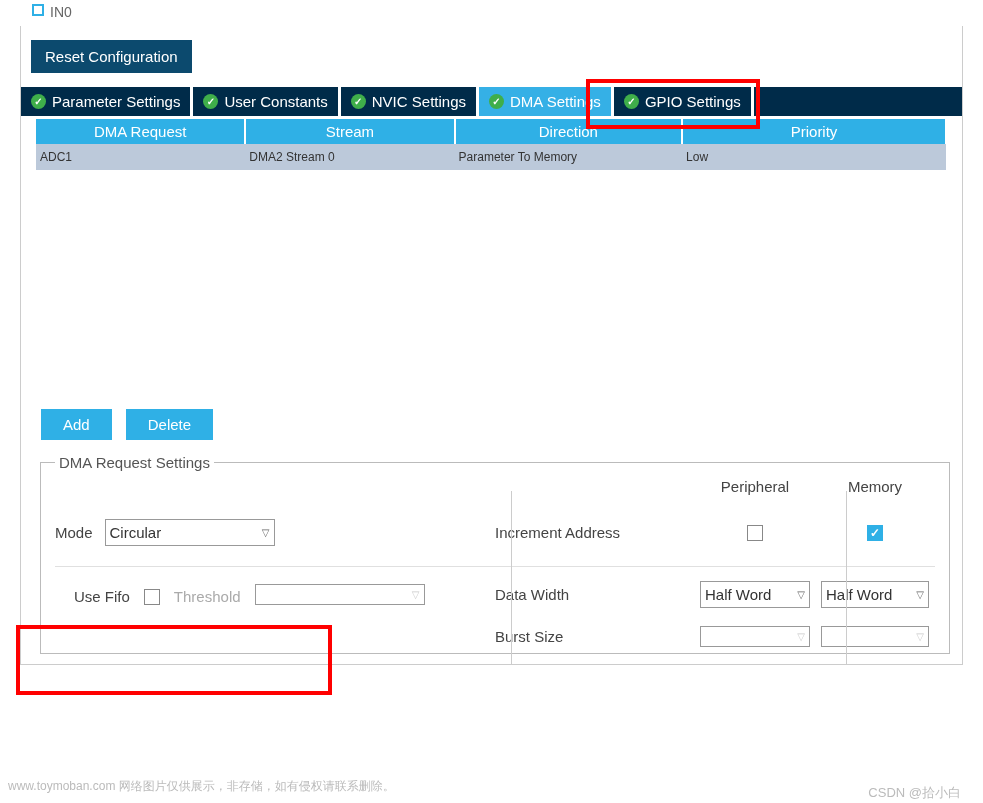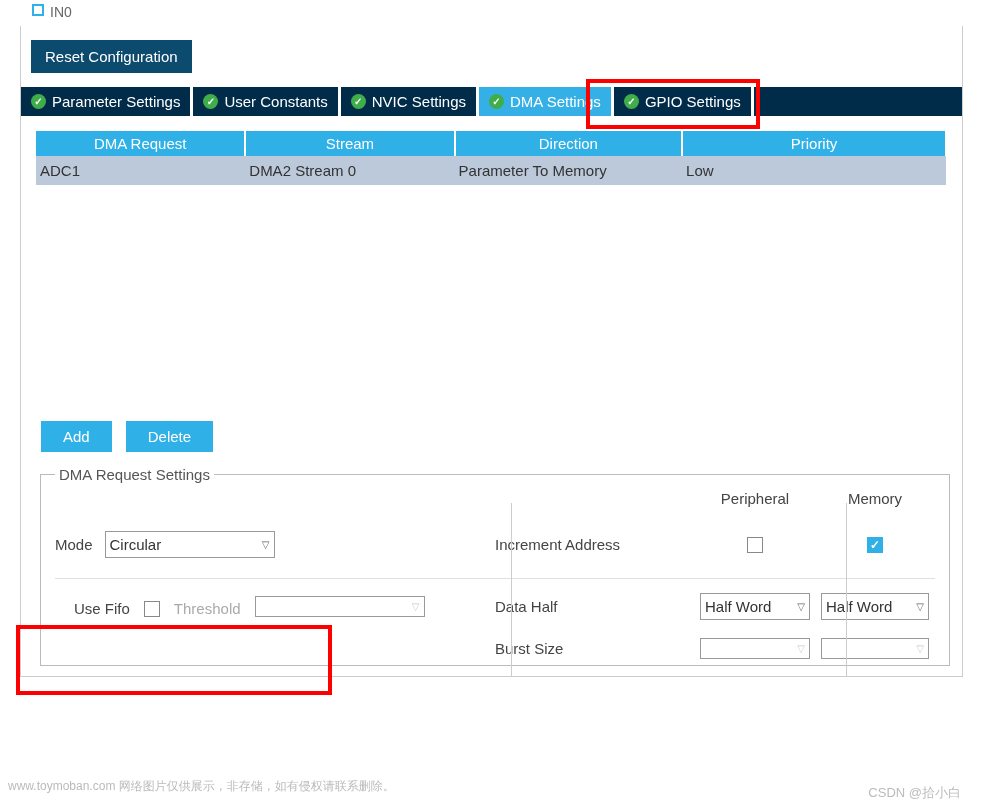--- a/index.html
+++ b/index.html
@@ -7,24 +7,24 @@
 .window { border: 1px solid #ccc; border-top:none; margin:0 20px; }
 .config-header { background: #404040; color: #fff; text-align: center; padding: 5px; font-size: 15px; }
 .topbar { padding: 14px 0 14px 10px; }
 .reset-btn { background: #0c4a6e; color: #fff; border: none; padding: 8px 14px; font-size: 15px; cursor:pointer; }
 .tabs { display: flex; background: #002b49; align-items: stretch; }
 .tab { display: flex; align-items: center; gap:6px; color: #fff; padding: 6px 10px; font-size: 15px; cursor:pointer; border-right:3px solid #fff; position:relative; }
 .tab.selected { background: #35b0e6; }
 .check-icon { width: 15px; height: 15px; border-radius: 50%; background: #3fae4a; display:inline-flex; align-items:center; justify-content:center; color:#fff; font-size:10px; font-weight:bold; }
 .highlight-red { position:absolute; border:4px solid #ff0000; pointer-events:none; }
 .hl-tab { left:565px; top:-8px; width:174px; height:50px; }
-.inner { padding:15px 15px 10px 15px; }
+.inner { padding:3px 15px 10px 15px; }
 .tbl { width:100%; border-collapse: collapse; }
 .tbl th { background:#2fb0e6; color:#fff; font-weight:normal; text-align:center; padding:4px; border-right:2px solid #fff; font-size:15px;}
-.tbl td { background:#bcc9da; padding:6px 4px; font-size:15px; color:#333; }
+.tbl td { background:#bcc9da; padding:6px 4px; font-size:12px; color:#333; }
 .table-region { height:290px; }
 .btn-row { display:flex; gap:14px; margin-left:5px; }
 .btn { background:#2fb0e6; color:#fff; border:none; padding:7px 22px; font-size:15px; cursor:pointer; }
 .fieldset { border:1px solid #bbb; margin:14px 4px 0 4px; padding:0 14px; position:relative; }
 .legend { color:#555; font-size:15px; padding:0 4px; }
 .sep { border-left:1px solid #ccc; position:absolute; height:200px; }
 .s1 { left:470px; top:20px; }
 .s2 { left:805px; top:20px; }
 .label { color:#444; font-size:15px; }
 .select { border:1px solid #999; padding:4px 4px; font-size:15px; display:flex; justify-content:space-between; align-items:center; color:#333; width:170px; background:#fff; cursor:pointer;}
@@ -137,21 +137,21 @@
       <div style="display:grid;grid-template-columns:440px 200px 120px 120px;align-items:center;padding:14px 0 8px 0;border-top:1px solid #e0e0e0;">
         <div style="display:flex;align-items:flex-end;gap:14px;margin-left:19px;">
           <span class="label">Use Fifo</span>
           <span class="chk"></span>
           <span class="label" style="color:#aaa">Threshold</span>
           <div class="select">
             <span></span>
             <span class="chev" style="color:#ccc">▽</span>
           </div>
         </div>
-        <span class="label">Data Half</span>
+        <span class="label">Data Width</span>
         <div class="center-cell">
           <div class="select sm">
             <span>Half Word</span>
             <span class="chev">▽</span>
           </div>
         </div>
         <div class="center-cell">
           <div class="select xs">
             <span>Half Word</span>
             <span class="chev">▽</span>

